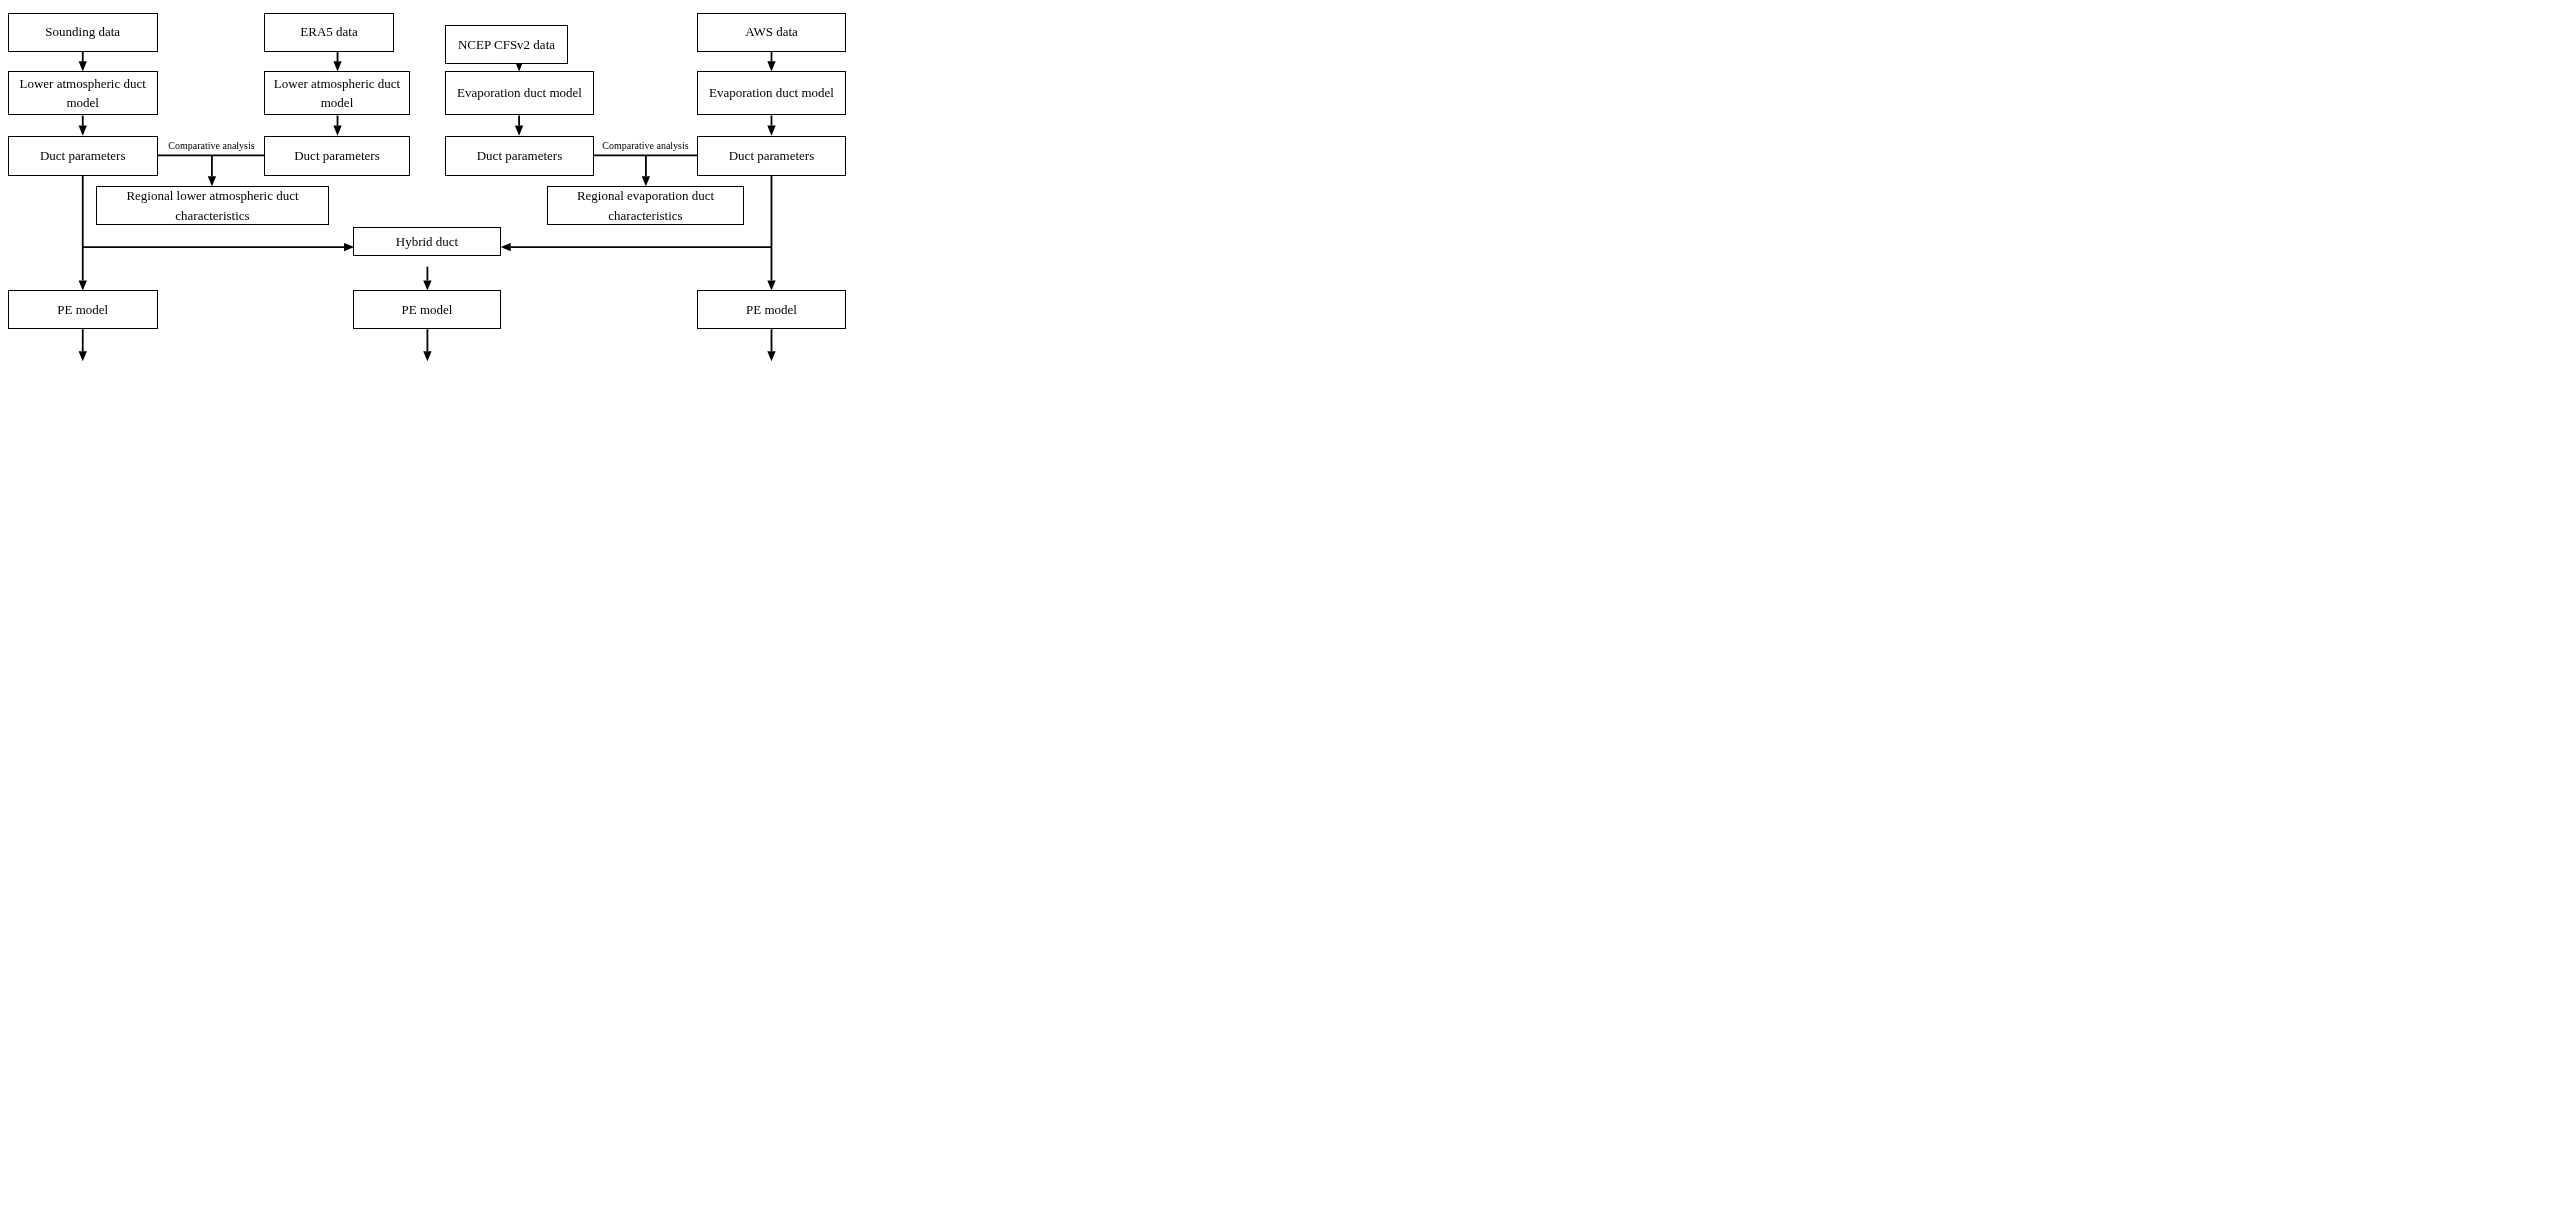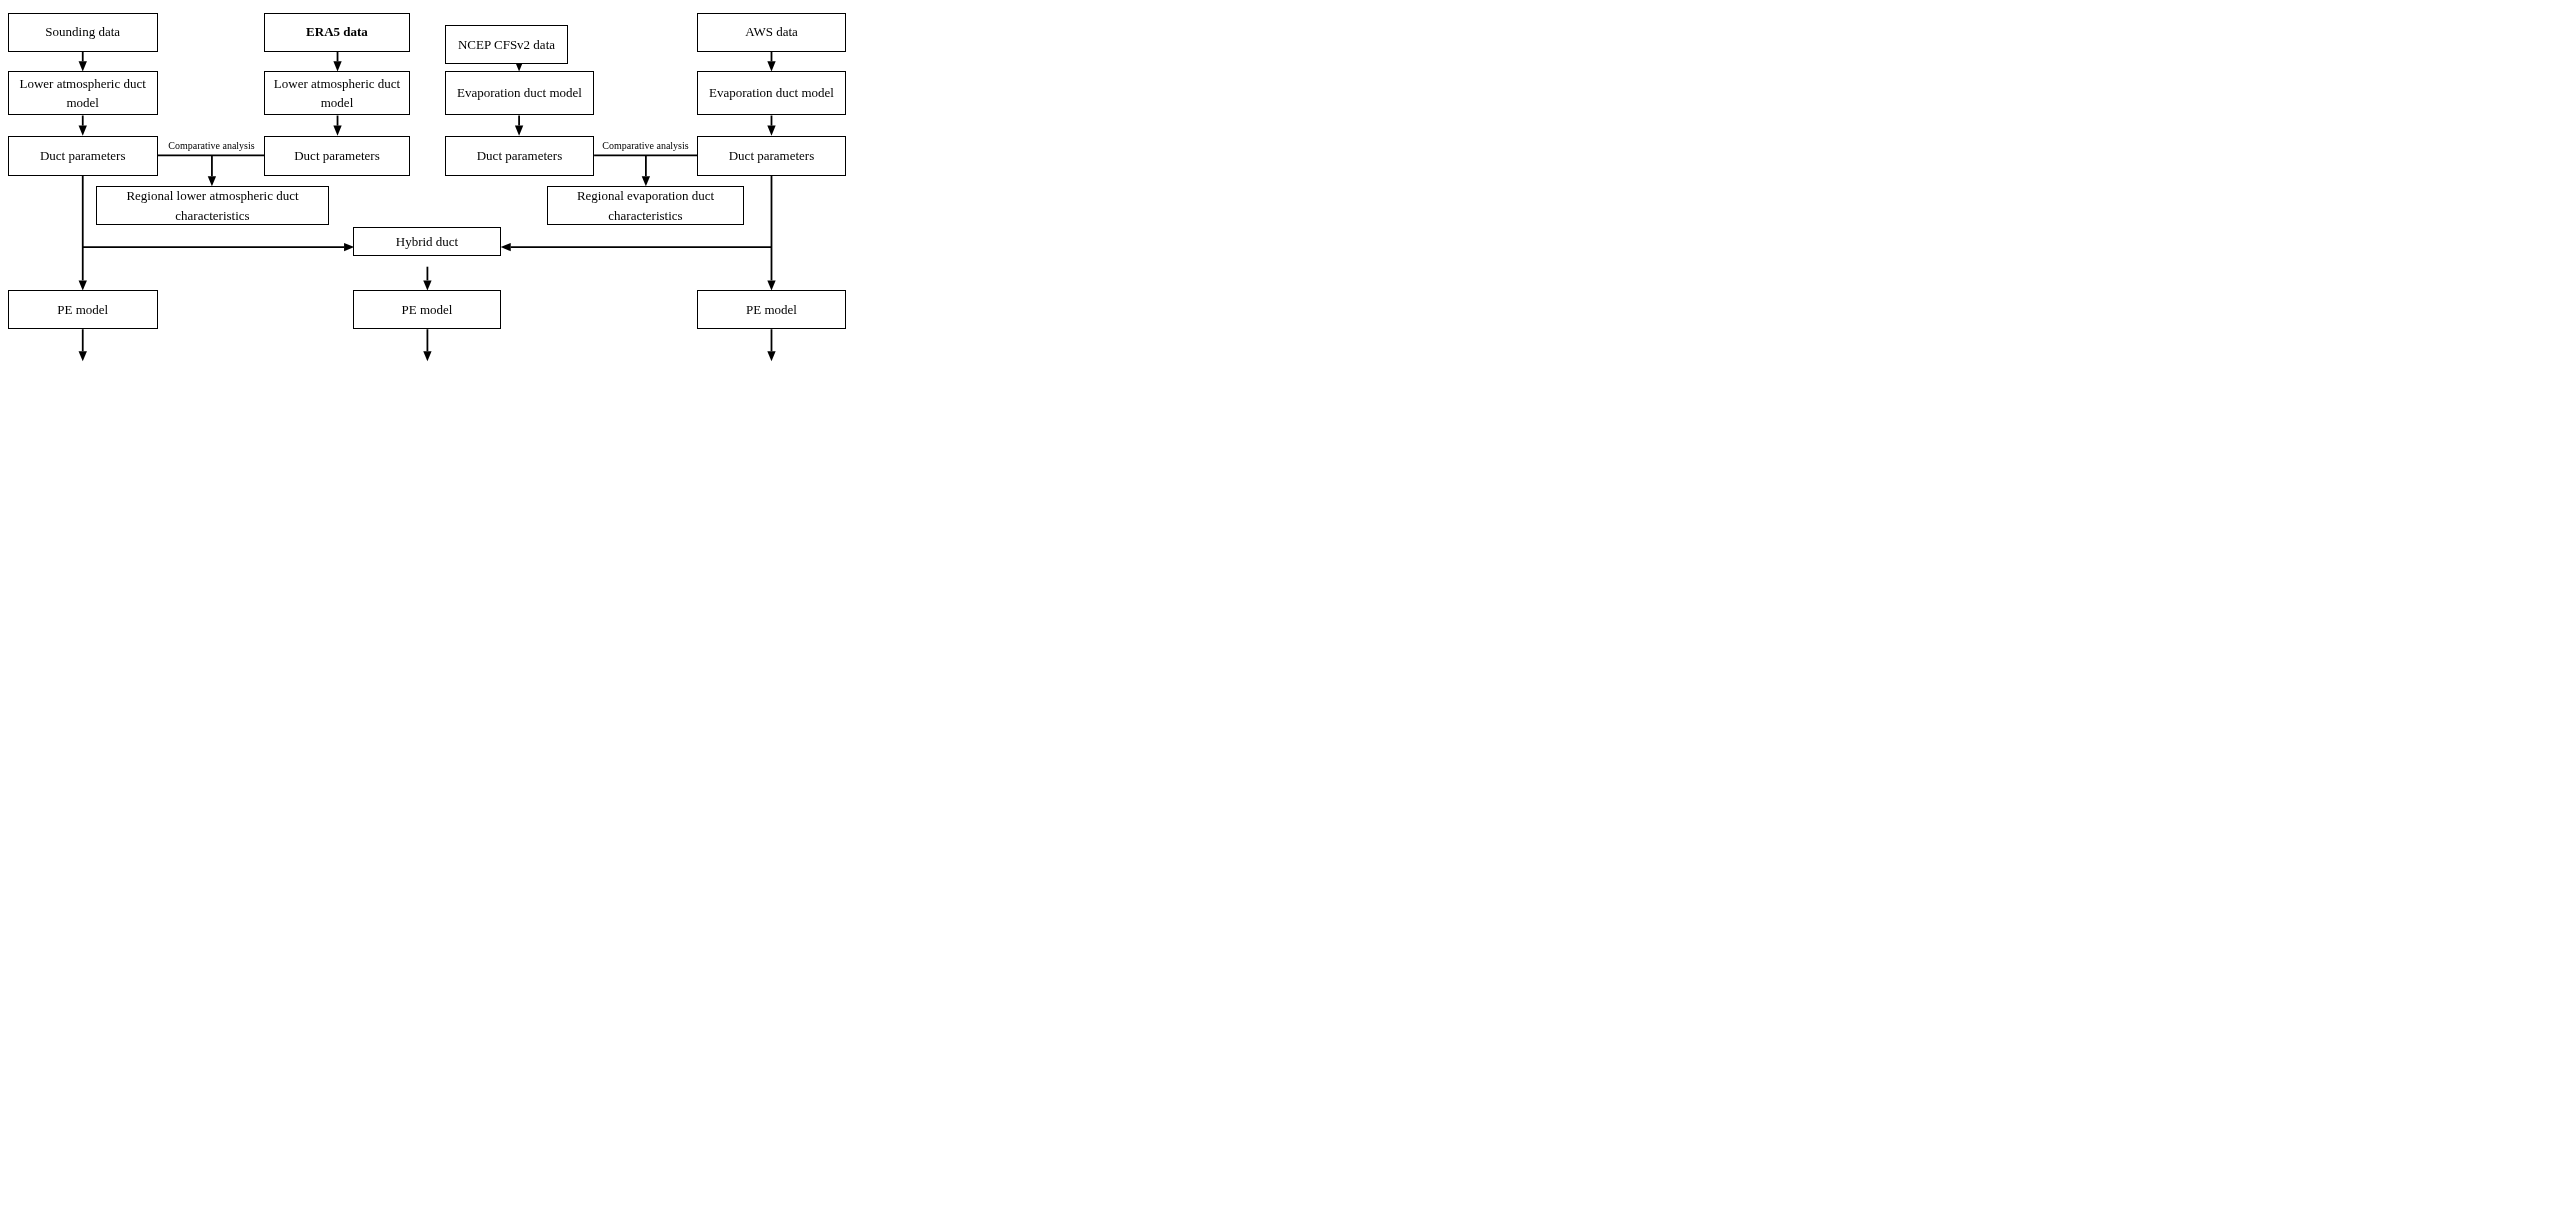--- a/index.html
+++ b/index.html
@@ -130,21 +130,21 @@
       <line x1="718" y1="553" x2="718" y2="590"></line>
         <polygon points="711,590 725,590 718,607"></polygon>
     </g>
     <g>
       <line x1="1296" y1="553" x2="1296" y2="590"></line>
         <polygon points="1289,590 1303,590 1296,607"></polygon>
     </g>
   </svg>
 
   <div class="node" style="left:7.7px; top:12.5px; width:150px; height:39px;">Sounding data</div>
-  <div class="node" style="left:264px; top:12.5px; width:146px; height:39px;font-weight:bold;">ERA5 data</div>
+  <div class="node" style="left:264px; top:12.5px; width:130px; height:39px;">ERA5 data</div>
   <div class="node" style="left:445px; top:25px; width:123px; height:39px;">NCEP CFSv2 data</div>
   <div class="node" style="left:697px; top:12.5px; width:149px; height:39px;">AWS data</div>
 
   <div class="node" style="left:7.7px; top:71px; width:150px; height:44px;">Lower atmospheric duct model</div>
   <div class="node" style="left:264px; top:71px; width:146px; height:44px;">Lower atmospheric duct model</div>
   <div class="node" style="left:445px; top:71px; width:149px; height:44px;">Evaporation duct model</div>
   <div class="node" style="left:697px; top:71px; width:149px; height:44px;">Evaporation duct model</div>
 
   <div class="node" style="left:7.7px; top:136px; width:150px; height:40px;">Duct parameters</div>
   <div class="node" style="left:264px; top:136px; width:146px; height:40px;">Duct parameters</div>

